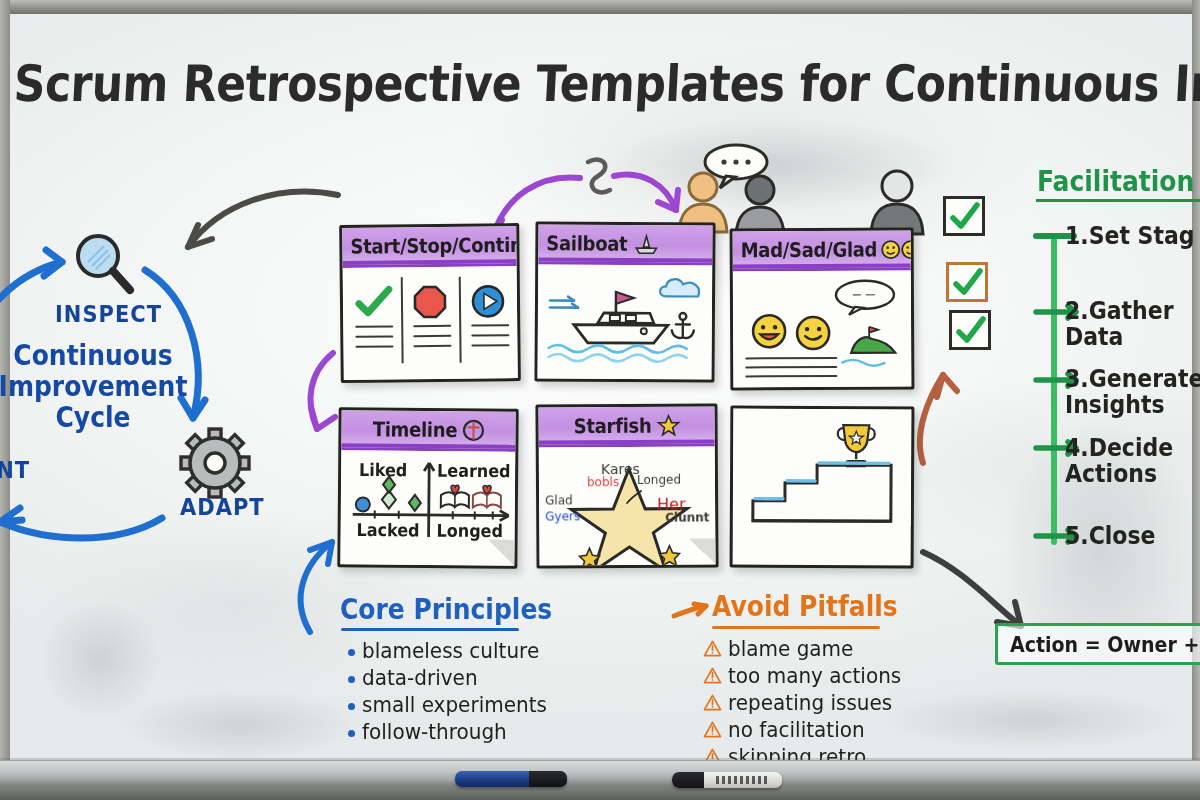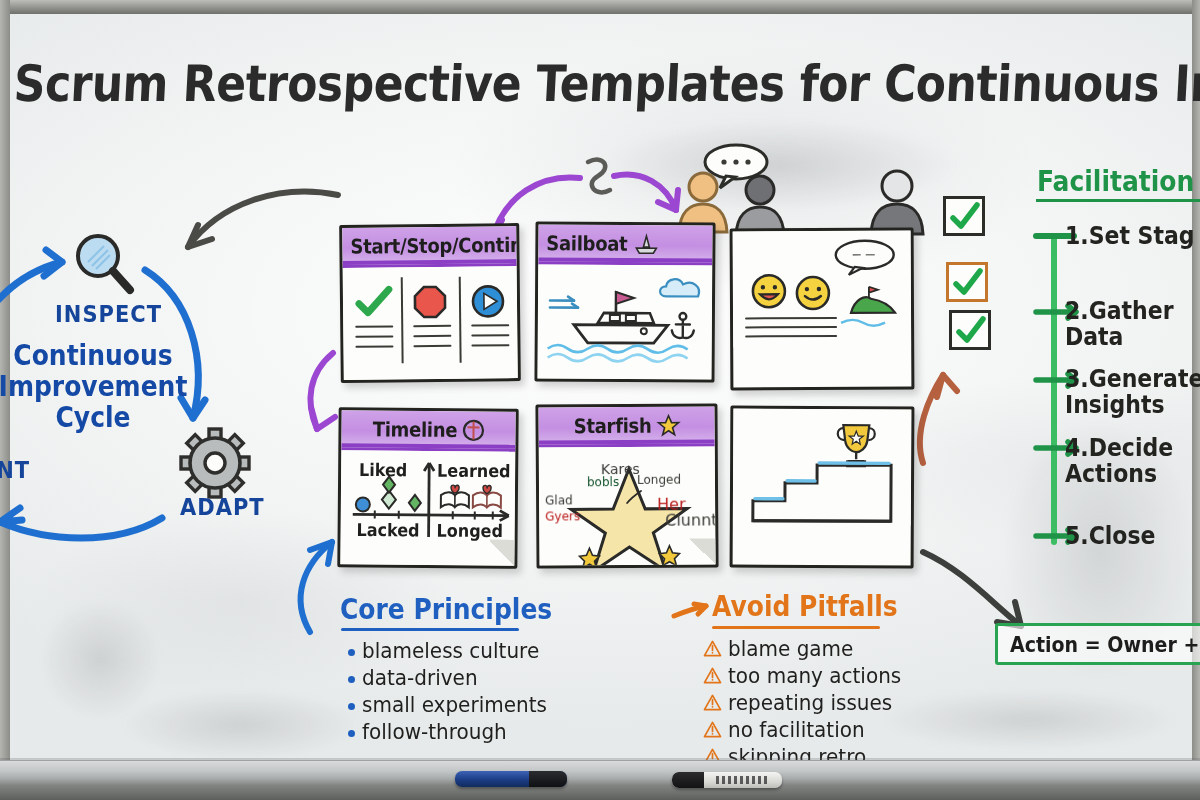--- a/index.html
+++ b/index.html
@@ -350,20 +350,34 @@
       </svg>
 
       <svg width="160" height="28" style="position:absolute;left:8px;top:76px;">
         <path d="M 2,8 q 10,-7 20,0 t 20,0 t 20,0 t 20,0 t 20,0 t 20,0 t 20,0" fill="none" stroke="#5fbde8" stroke-width="2.6"></path>
         <path d="M 2,17 q 10,-7 20,0 t 20,0 t 20,0 t 20,0 t 20,0 t 20,0 t 20,0" fill="none" stroke="#8ed3f0" stroke-width="2.6"></path>
       </svg>
     </div>
   </div>
 
   <div class="card" style="left:730px; top:228px; width:184px; height:162px; transform:rotate(-0.3deg);">
+    <div class="hdr">
+      <span class="ttl no-sel">Mad/Sad/Glad</span>
+      <svg width="40" height="20" style="margin-left:4px;">
+        <circle cx="10" cy="10" r="8.5" fill="#f5d23f" stroke="#2a2a28" stroke-width="1.8"></circle>
+        <circle cx="7" cy="8" r="1.3" fill="#2a2a28"></circle>
+          <circle cx="13" cy="8" r="1.3" fill="#2a2a28"></circle>
+        <path d="M 6,12.5 q 4,3.5 8,0" fill="none" stroke="#2a2a28" stroke-width="1.6"></path>
+        <circle cx="30" cy="10" r="8.5" fill="#f5d23f" stroke="#2a2a28" stroke-width="1.8"></circle>
+        <circle cx="27" cy="8" r="1.3" fill="#2a2a28"></circle>
+          <circle cx="33" cy="8" r="1.3" fill="#2a2a28"></circle>
+        <path d="M 26,12.5 q 4,3.5 8,0" fill="none" stroke="#2a2a28" stroke-width="1.6"></path>
+      </svg>
+      <div class="hdr-band"></div>
+    </div>
     <div class="body">
       <svg width="64" height="36" style="position:absolute;left:100px;top:8px;">
         <ellipse cx="32" cy="16" rx="29" ry="14" fill="#fdfdfb" stroke="#2a2a28" stroke-width="2.4"></ellipse>
         <path d="M 22,28 L 16,36 L 30,29 Z" fill="#fdfdfb" stroke="#2a2a28" stroke-width="2.2"></path>
         <path d="M 20,16 L 28,16 M 33,16 L 42,16" stroke="#7a7a76" stroke-width="1.6"></path>
       </svg>
       <svg width="36" height="36" style="position:absolute;left:18px;top:42px;">
         <circle cx="18" cy="18" r="16" fill="#f5d23f" stroke="#2a2a28" stroke-width="2.6"></circle>
         <circle cx="12" cy="14" r="2.2" fill="#2a2a28"></circle>
           <circle cx="24" cy="14" r="2.2" fill="#2a2a28"></circle>
@@ -443,26 +457,26 @@
       <svg width="24" height="24" style="position:absolute;left:38px;top:100px;">
         <polygon points="12,1 15,8 22,9 17,14 19,21 12,17 5,21 7,14 2,9 9,8" fill="#f2c93c" stroke="#2a2a28" stroke-width="1.6"></polygon>
       </svg>
       <svg width="24" height="24" style="position:absolute;left:118px;top:98px;">
         <polygon points="12,1 15,8 22,9 17,14 19,21 12,17 5,21 7,14 2,9 9,8" fill="#f2c93c" stroke="#2a2a28" stroke-width="1.6"></polygon>
       </svg>
       <svg width="20" height="16" style="position:absolute;left:86px;top:42px;">
         <path d="M 16,2 C 10,6 6,9 2,14" fill="none" stroke="#2a2a28" stroke-width="1.8" stroke-linecap="round"></path>
       </svg>
       <div class="no-sel" style="position:absolute;left:62px;top:14px;font-size:14px;color:#3a3a36;filter:blur(0.5px);">Kares</div>
-      <div class="no-sel" style="position:absolute;left:48px;top:28px;font-size:12px;color:#14532d;filter:blur(0.5px);text-align:center;">bobls</div>
+      <div class="no-sel" style="position:absolute;left:48px;top:28px;font-size:12px;color:#ef4444;filter:blur(0.5px);text-align:center;">bobls</div>
       <div class="no-sel" style="position:absolute;left:98px;top:26px;font-size:12px;color:#3a3a36;filter:blur(0.5px);">Longed</div>
       <div class="no-sel" style="position:absolute;left:6px;top:46px;font-size:12px;color:#3a3a36;filter:blur(0.5px);">Glad</div>
-      <div class="no-sel" style="position:absolute;left:6px;top:62px;font-size:12px;color:#b91c1c;filter:blur(0.5px);">Gyers</div>
+      <div class="no-sel" style="position:absolute;left:6px;top:62px;font-size:12px;color:#1d4ed8;filter:blur(0.5px);">Gyers</div>
       <div class="no-sel" style="position:absolute;left:118px;top:48px;font-size:16px;color:#b91c1c;filter:blur(0.5px);">Her</div>
-      <div class="no-sel" style="position:absolute;left:126px;top:64px;font-size:16px;color:#3a3a36;filter:blur(0.5px);">Clunnt</div>
+      <div class="no-sel" style="position:absolute;left:126px;top:64px;font-size:12px;color:#3a3a36;filter:blur(0.5px);font-weight:bold;">Clunnt</div>
 
       <div class="no-sel" style="position:absolute;left:106px;top:122px;font-size:12px;color:#3a3a36;filter:blur(0.5px);">Sphicid</div>
       <div class="corner-fold"></div>
     </div>
   </div>
 
   <div class="card" style="left:730px; top:406px; width:184px; height:162px; transform:rotate(0.3deg);">
     <div class="body">
       <svg width="150" height="112" style="position:absolute;left:16px;top:8px;">
 

